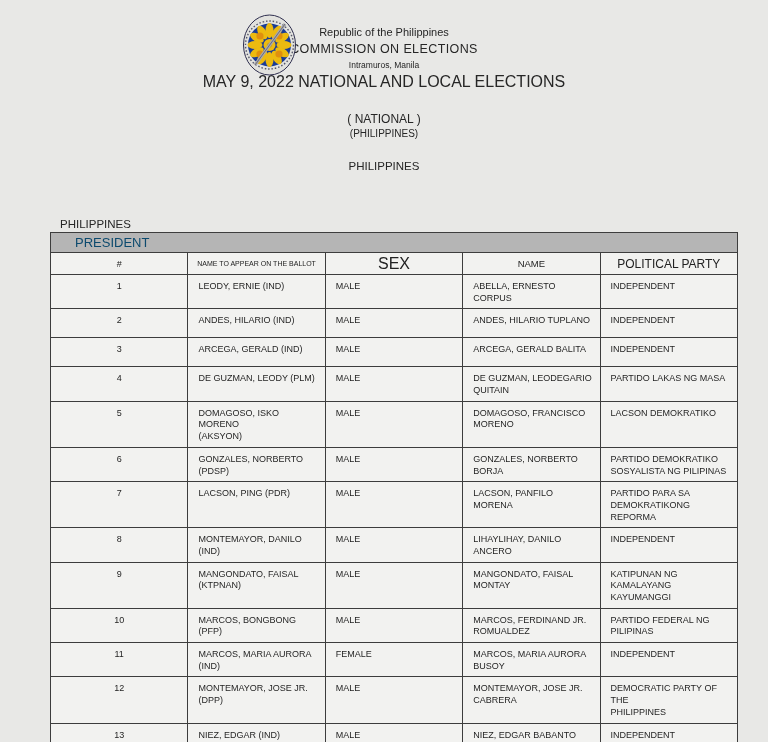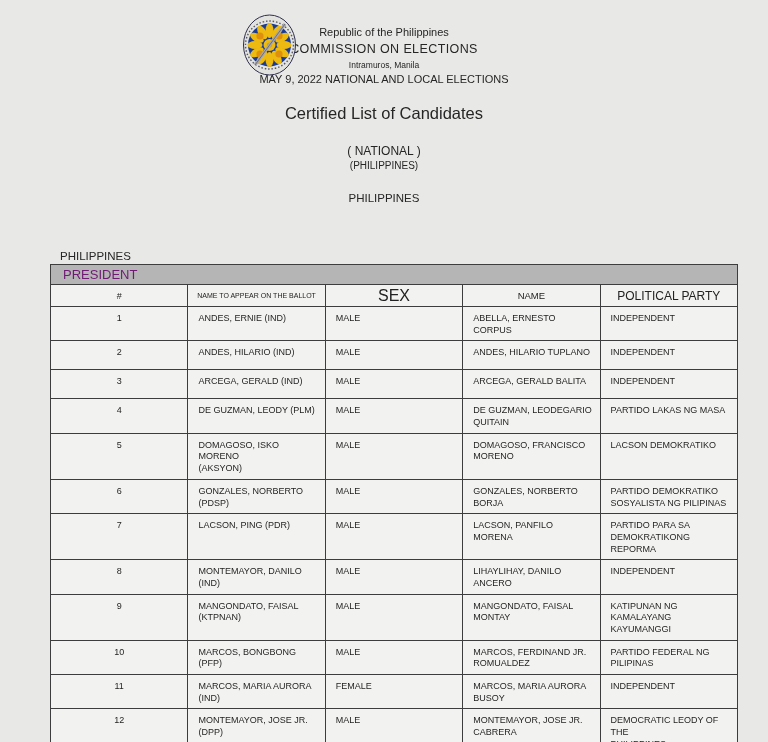--- a/index.html
+++ b/index.html
@@ -10,43 +10,43 @@
     color:#262626;
     position:relative;
     overflow:hidden;
   }
   .seal { position:absolute; left:242px; top:13px; width:55px; height:64px; }
 
   .hdr-text { padding-top:26px; text-align:center; }
   .hdr-line1 { font-size:11px; }
   .hdr-line2 { font-size:12.5px; margin-top:4px; letter-spacing:0.4px; }
   .hdr-line3 { font-size:8.5px; margin-top:4px; }
-  .hdr-line4 { font-size:11px; margin-top:3px; }
+  .hdr-line4 { font-size:16px; margin-top:3px; }
 
   .title-block { text-align:center; margin-top:19px; }
   .title-main { font-size:16.5px; }
   .title-sub1 { font-size:12px; margin-top:21px; }
   .title-sub2 { font-size:10px; margin-top:2px; }
   .title-region { font-size:11.5px; margin-top:21px; }
 
   .region-label { font-size:11.5px; margin:46px 0 2px 60px; }
 
   table.clist {
     border-collapse:collapse;
     width:688px;
     margin-left:50px;
     background:#f2f2f0;
     table-layout:fixed;
   }
   .clist th, .clist td { border:1px solid #3d3d3d; }
   .position-cell {
     background:#b5b5b5;
     font-size:13px;
-    color:#701a75;
-    padding:2px 4px 2px 12px;
+    color:#0c4a6e;
+    padding:2px 4px 2px 24px;
     height:14px;
   }
   thead th {
     font-weight:normal;
     height:21px;
     text-align:center;
     vertical-align:middle;
     color:#222;
     padding:0 2px;
     background:#f2f2f0;
@@ -104,21 +104,20 @@
   </div>
 
   <div class="hdr-text">
     <div class="hdr-line1">Republic of the Philippines</div>
     <div class="hdr-line2">COMMISSION ON ELECTIONS</div>
     <div class="hdr-line3">Intramuros, Manila</div>
     <div class="hdr-line4">MAY 9, 2022 NATIONAL AND LOCAL ELECTIONS</div>
   </div>
 
   <div class="title-block">
-    <div class="title-main">Certified List of Candidates</div>
     <div class="title-sub1">( NATIONAL )</div>
     <div class="title-sub2">(PHILIPPINES)</div>
     <div class="title-region">PHILIPPINES</div>
   </div>
 
   <div class="region-label">PHILIPPINES</div>
 
   <table class="clist">
     <thead>
       <tr>
@@ -128,21 +127,21 @@
         <th class="col-num">#</th>
         <th class="col-ballot">NAME TO APPEAR ON THE BALLOT</th>
         <th class="col-sex">SEX</th>
         <th class="col-name">NAME</th>
         <th class="col-party">POLITICAL PARTY</th>
       </tr>
     </thead>
     <tbody>
       <tr>
         <td class="cell-num">1</td>
-        <td>ANDES, ERNIE (IND)</td>
+        <td>LEODY, ERNIE (IND)</td>
         <td>MALE</td>
         <td>ABELLA, ERNESTO CORPUS</td>
         <td>INDEPENDENT</td>
       </tr>
       <tr>
         <td class="cell-num">2</td>
         <td>ANDES, HILARIO (IND)</td>
         <td>MALE</td>
         <td>ANDES, HILARIO TUPLANO</td>
         <td>INDEPENDENT</td>
@@ -213,21 +212,21 @@
         <td>MARCOS, MARIA AURORA (IND)</td>
         <td>FEMALE</td>
         <td>MARCOS, MARIA AURORA BUSOY</td>
         <td>INDEPENDENT</td>
       </tr>
       <tr>
         <td class="cell-num">12</td>
         <td>MONTEMAYOR, JOSE JR. (DPP)</td>
         <td>MALE</td>
         <td>MONTEMAYOR, JOSE JR. CABRERA</td>
-        <td>DEMOCRATIC LEODY OF THE
+        <td>DEMOCRATIC PARTY OF THE
 PHILIPPINES</td>
       </tr>
       <tr>
         <td class="cell-num">13</td>
         <td>NIEZ, EDGAR (IND)</td>
         <td>MALE</td>
         <td>NIEZ, EDGAR BABANTO</td>
         <td>INDEPENDENT</td>
       </tr>
 

